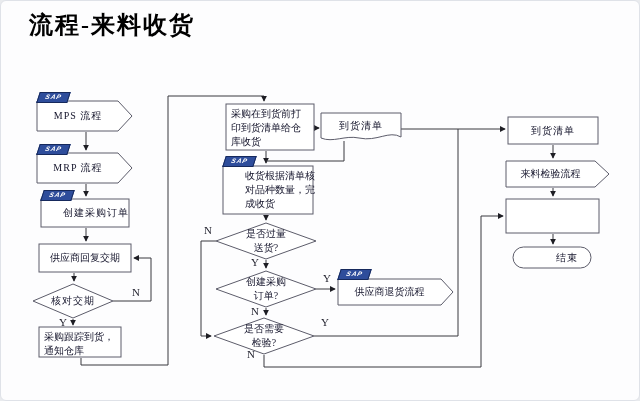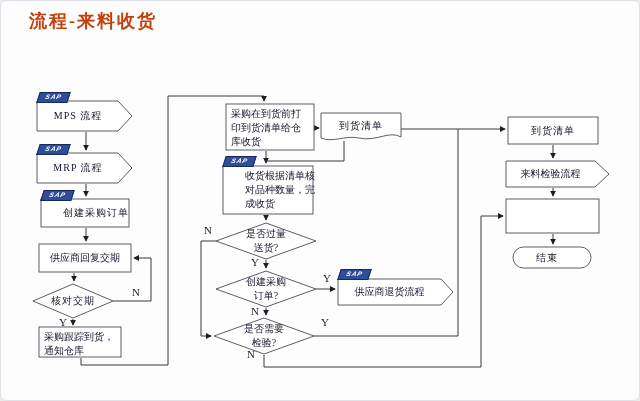--- a/index.html
+++ b/index.html
@@ -1,20 +1,20 @@
 <!DOCTYPE html>
 <html><head>
 <meta charset="utf-8">
 <style>
   html,body{margin:0;padding:0;background:#e9ebee;}
   #page{position:relative;width:640px;height:401px;background:#fdfdfe;overflow:hidden;
         border:1px solid #dfe2e8;border-radius:6px;box-sizing:border-box;
         font-family:"Liberation Serif",serif;}
-  #title{position:absolute;left:28px;top:8px;font-size:18px;font-weight:bold;
-         color:#c2410c;letter-spacing:2px;font-family:"Liberation Serif",serif;}
+  #title{position:absolute;left:28px;top:8px;font-size:24px;font-weight:bold;
+         color:#000000;letter-spacing:2px;font-family:"Liberation Serif",serif;}
   svg.flow{position:absolute;left:0;top:0;}
   .lbl{position:absolute;font-size:10px;color:#14142b;line-height:1.38;
        font-family:"Liberation Serif",serif;}
   .lbl-c{display:flex;align-items:center;justify-content:center;text-align:center;
          letter-spacing:1px;}
   .lbl-l{text-align:left;}
   .yn{position:absolute;font-size:11px;color:#1c1c28;font-family:"Liberation Serif",serif;}
   .sap-tag{position:absolute;width:29px;height:9px;background:#2e4d9b;border:1px solid #16295c;
            transform:skewX(-18deg);color:#ffffff;font-size:6.5px;font-weight:bold;
            font-style:italic;line-height:8px;text-align:center;letter-spacing:1px;
@@ -93,21 +93,21 @@
   <div class="lbl lbl-l" style="left:43px;top:329px;width:74px;height:26px;">采购跟踪到货，通知仓库</div>
   <div class="lbl lbl-l" style="left:230px;top:106px;width:74px;height:42px;">采购在到货前打印到货清单给仓库收货</div>
   <div class="lbl lbl-c" style="left:320px;top:112px;width:80px;height:25px;">到货清单</div>
   <div class="lbl lbl-l" style="left:244px;top:168px;width:74px;height:44px;">收货根据清单核对品种数量，完成收货</div>
   <div class="lbl lbl-c" style="left:242px;top:226px;width:46px;height:28px;letter-spacing:0;">是否过量送货?</div>
   <div class="lbl lbl-c" style="left:242px;top:274px;width:46px;height:28px;letter-spacing:0;">创建采购订单?</div>
   <div class="lbl lbl-c" style="left:240px;top:321px;width:46px;height:28px;letter-spacing:0;">是否需要检验?</div>
   <div class="lbl lbl-c" style="left:337px;top:278px;width:103px;height:26px;letter-spacing:0;">供应商退货流程</div>
   <div class="lbl lbl-c" style="left:507px;top:116px;width:90px;height:27px;">到货清单</div>
   <div class="lbl lbl-c" style="left:505px;top:160px;width:89px;height:26px;letter-spacing:0;">来料检验流程</div>
-  <div class="lbl lbl-c" style="left:512px;top:246px;width:68px;height:21px;">结束</div>
+  <div class="lbl lbl-c" style="left:512px;top:246px;width:68px;height:21px;padding-left:20px;">结束</div>
 
   <div class="yn" style="left:131px;top:285px;">N</div>
   <div class="yn" style="left:58px;top:315px;">Y</div>
   <div class="yn" style="left:203px;top:223px;">N</div>
   <div class="yn" style="left:250px;top:255px;">Y</div>
   <div class="yn" style="left:322px;top:271px;">Y</div>
   <div class="yn" style="left:250px;top:304px;">N</div>
   <div class="yn" style="left:320px;top:315px;">Y</div>
   <div class="yn" style="left:246px;top:347px;">N</div>
 

